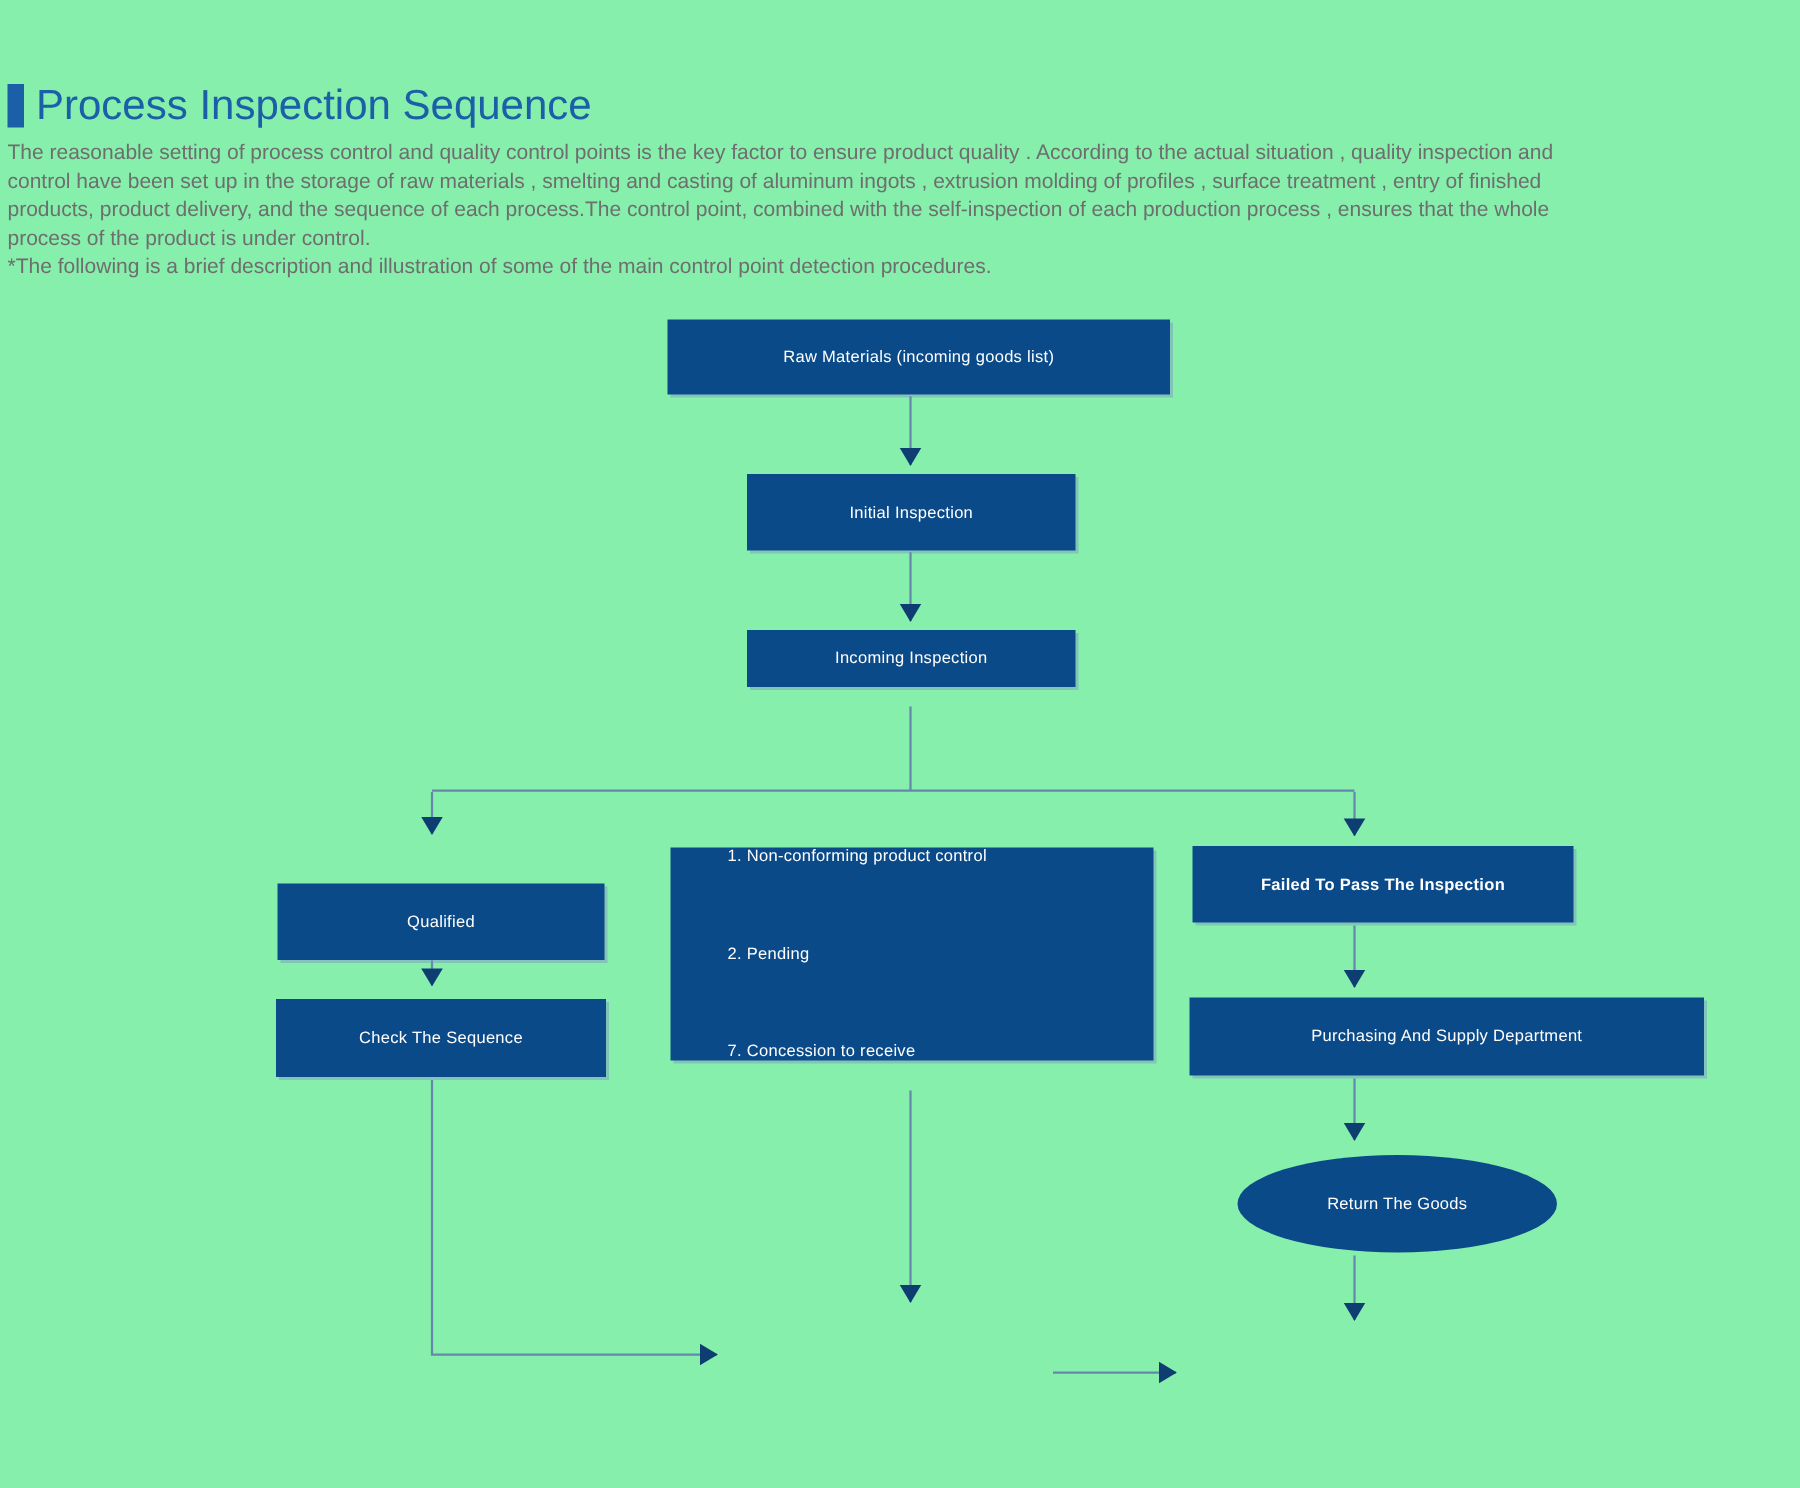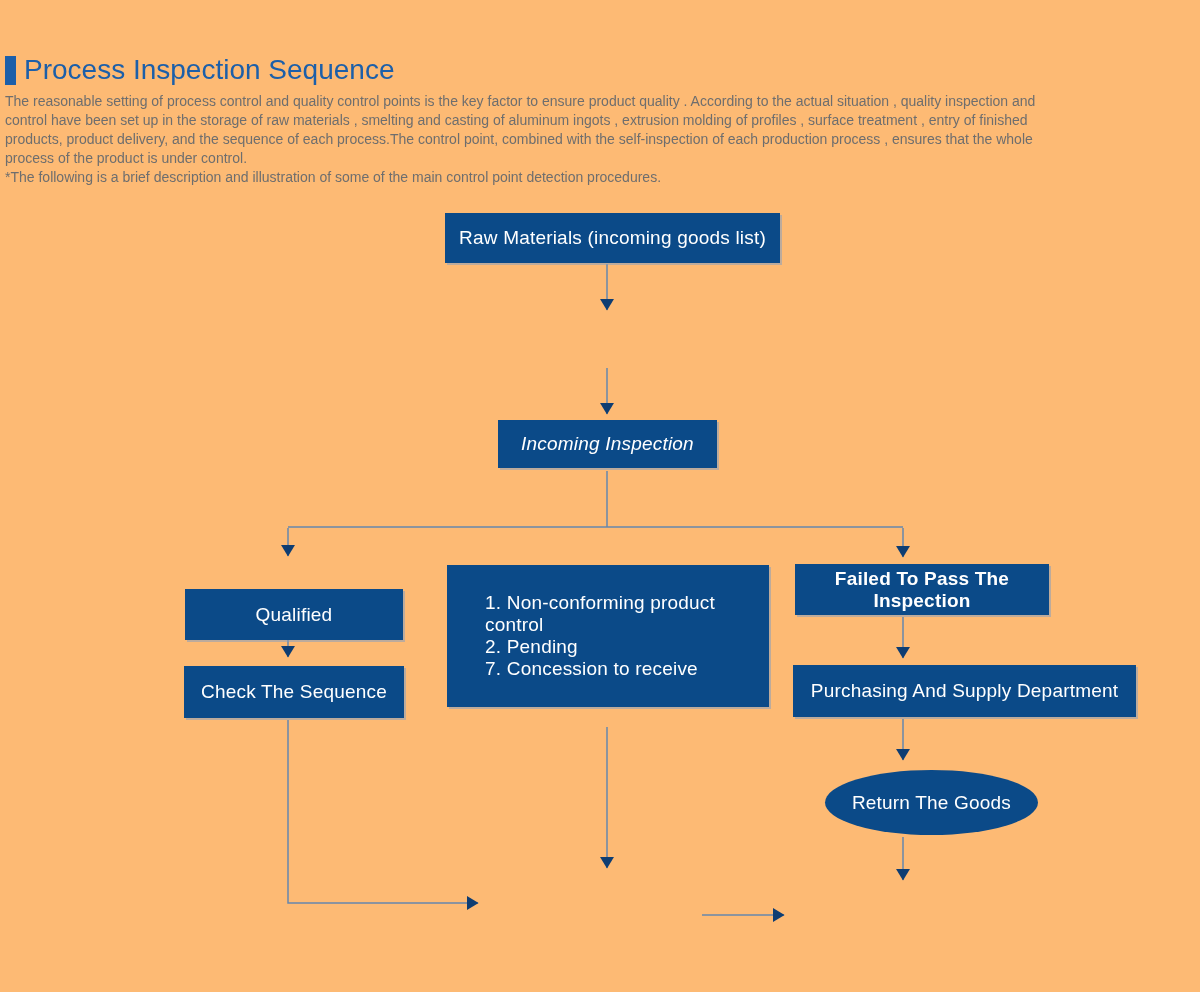--- a/index.html
+++ b/index.html
@@ -1,33 +1,33 @@
 <!DOCTYPE html>
 <html style="--accent: #1c5fa9; --node-fill: #0b4a88; --node-text: #ffffff; --arrow-line: #6687ad; --arrow-head: #0e3d72; --text-gray: #6e6e6e;"><head>
 <meta charset="utf-8">
 <style>
   html,body{margin:0;padding:0;background:#fff;}
   body{font-family:"Liberation Sans", sans-serif;}
-  .page{position:relative;width:1200px;height:992px;background:#fdba74;overflow:hidden;}
+  .page{position:relative;width:1200px;height:992px;background:#86efac;overflow:hidden;}
 
   .accent-bar{position:absolute;left:5px;top:56px;width:11px;height:29px;background:var(--accent,#1c5fa9);}
   .page-title{position:absolute;left:24px;top:54px;font-size:28px;line-height:32px;color:var(--accent,#1c5fa9);white-space:nowrap;}
   .intro{position:absolute;left:5px;top:92px;width:1188px;font-size:14px;line-height:19px;color:var(--text-gray,#6e6e6e);white-space:pre-line;}
 
   .node{position:absolute;background:var(--node-fill,#0b4a88);color:var(--node-text,#fff);
-        font-size:19px;letter-spacing:.2px;display:flex;align-items:center;justify-content:center;
+        font-size:11px;letter-spacing:.2px;display:flex;align-items:center;justify-content:center;
         text-align:center;box-shadow:2px 2px 0 rgba(125,155,196,.5);}
 
   #n-raw       {left:445px;top:213px;width:335px;height:50px;}
   #n-initial   {left:498px;top:316px;width:219px;height:51px;}
-  #n-incoming  {left:498px;top:420px;width:219px;height:48px;font-style:italic;}
+  #n-incoming  {left:498px;top:420px;width:219px;height:38px;}
   #n-qualified {left:185px;top:563px;width:218px;height:51px;margin-top:26px;}
   #n-check     {left:184px;top:666px;width:220px;height:52px;}
   #n-noncon    {left:447px;top:565px;width:322px;height:142px;flex-direction:column;
-                align-items:flex-start;justify-content:center;padding-left:38px;
+                align-items:flex-start;justify-content:space-between;padding-left:38px;
                 box-sizing:border-box;text-align:left;}
   #n-failed    {left:795px;top:564px;width:254px;height:51px;font-weight:bold;}
   #n-purchasing{left:793px;top:665px;width:343px;height:52px;}
   #n-return    {left:825px;top:770px;width:213px;height:65px;border-radius:50%;box-shadow:none;}
   #n-supplier  {left:797px;top:889px;width:220px;height:51px;}
   #n-show      {left:489px;top:889px;width:213px;height:50px;}
 
   svg.flow{position:absolute;left:0;top:0;pointer-events:none;}
   svg.flow path.edge{stroke:var(--arrow-line,#6687ad);stroke-width:1.5;fill:none;}
   svg.flow .head{fill:var(--arrow-head,#0e3d72);}
@@ -61,20 +61,21 @@
     <path class="edge" d="M288 720 V903 H478" marker-end="url(#ah)"></path>
     <path class="edge" d="M607 727 V868" marker-end="url(#ah)"></path>
     <path class="edge" d="M702 915 H784" marker-end="url(#ah)"></path>
     <path class="edge" d="M903 617 V658" marker-end="url(#ah)"></path>
     <path class="edge" d="M903 719 V760" marker-end="url(#ah)"></path>
     <path class="edge" d="M903 837 V880" marker-end="url(#ah)"></path>
   </svg>
 
   <div class="node" id="n-raw">Raw Materials (incoming goods list)</div>
 
+  <div class="node" id="n-initial">Initial Inspection</div>
 
   <div class="node" id="n-incoming">Incoming Inspection</div>
 
   <div class="node" id="n-qualified">Qualified</div>
 
   <div class="node" id="n-check">Check The Sequence</div>
 
   <div class="node" id="n-noncon">
     <span>1. Non-conforming product control</span>
     <span>2. Pending</span>

